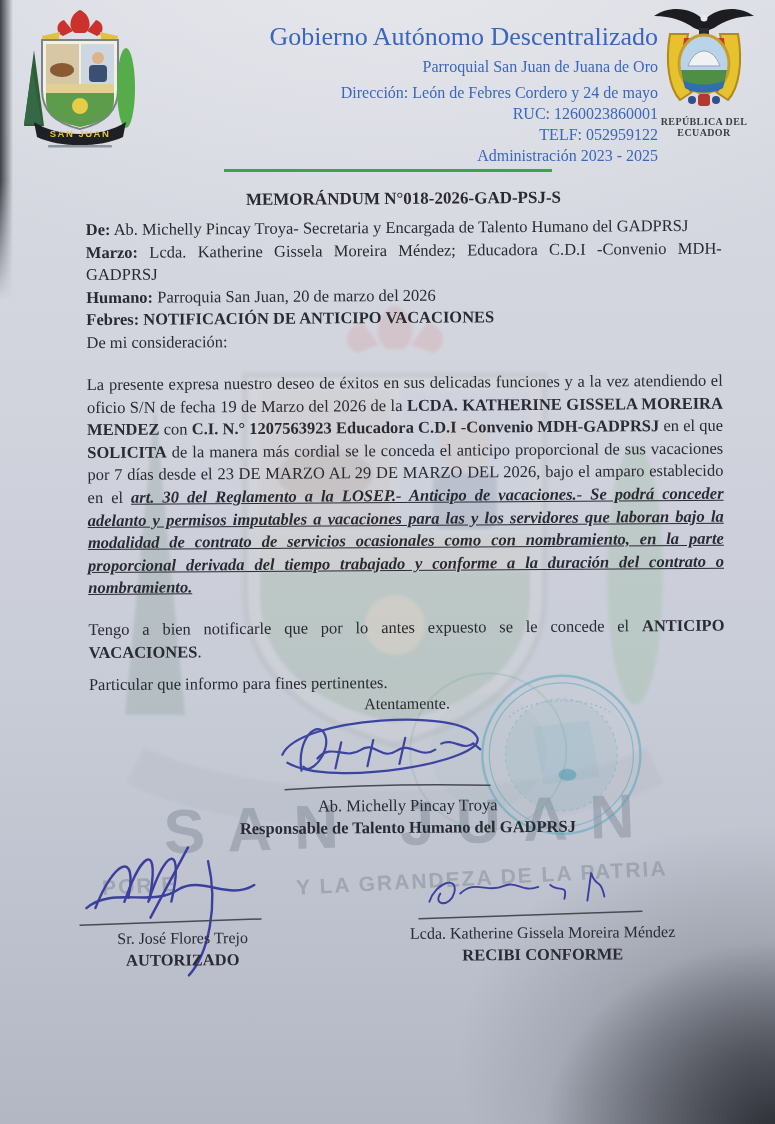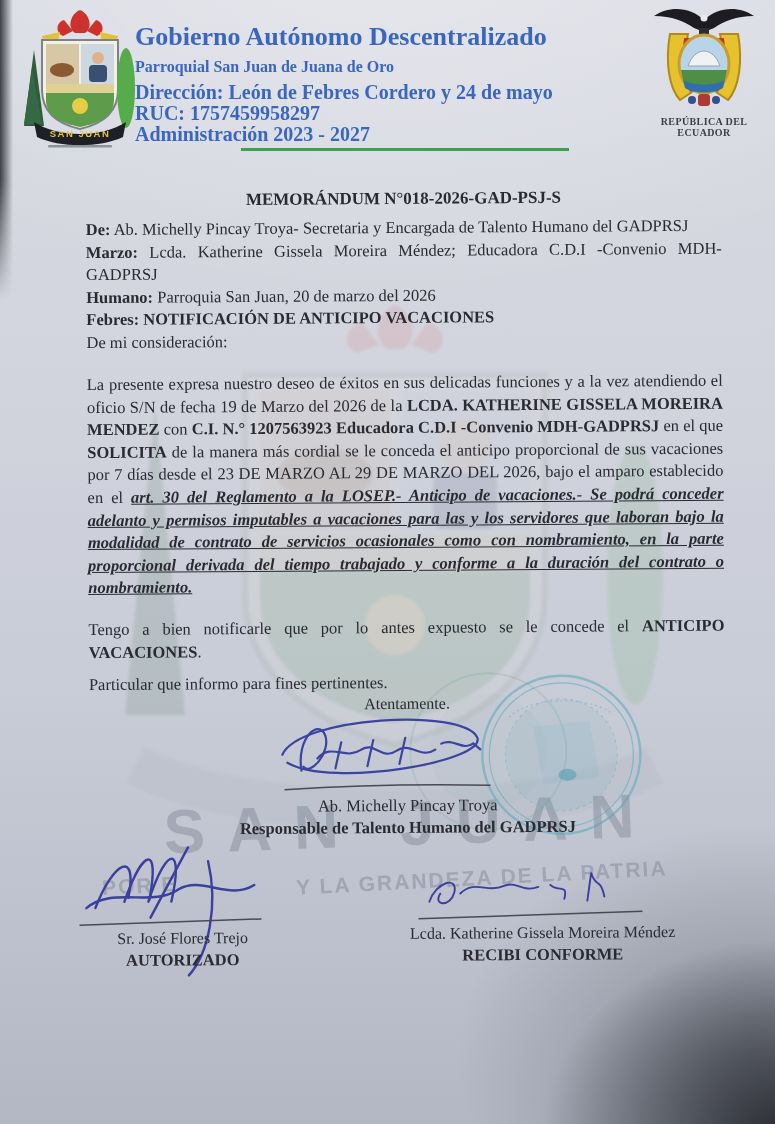--- a/index.html
+++ b/index.html
@@ -10,24 +10,24 @@
       radial-gradient(ellipse 320px 260px at 101% 101%, rgba(28,31,37,.9), rgba(28,31,37,0) 75%),
       radial-gradient(ellipse 420px 330px at 97% 94%, rgba(55,58,66,.38), rgba(55,58,66,0) 70%),
       radial-gradient(ellipse 900px 500px at 50% -5%, rgba(255,255,255,.35), rgba(255,255,255,0) 70%),
       linear-gradient(180deg,#d9dbe3 0%,#d3d5de 30%,#c8ccd7 62%,#bcc0cc 85%,#b3b7c4 100%);
   }
   .edge-left{position:absolute;left:0;top:0;width:13px;height:300px;
     background:linear-gradient(90deg,rgba(22,25,31,.8),rgba(22,25,31,0));
     -webkit-mask-image:linear-gradient(180deg,#000 60%,transparent);mask-image:linear-gradient(180deg,#000 60%,transparent);}
   .b{font-weight:bold}.i{font-style:italic}.u{text-decoration:underline}
   
-  .hdr-center{position:absolute;left:135px;top:22px;width:540px;text-align:left;color:#3a67bd;font-weight:bold;}
+  .hdr-center{position:absolute;left:118px;top:22px;width:540px;text-align:right;color:#3a67bd;font-weight:normal;}
   .hdr-l1{font-size:26px;line-height:30px;}
   .hdr-l2{font-size:16px;line-height:30px;}
-  .hdr-small{font-size:20px;line-height:21px;}
+  .hdr-small{font-size:16px;line-height:21px;}
   .hdr-rule{width:328px;margin:3px auto 0;border-bottom:3px solid #3ba24e;}
   .crest-left{position:absolute;left:20px;top:6px;}
   .coat-right{position:absolute;left:640px;top:4px;width:128px;text-align:center;}
   .coat-caption{font-family:"Liberation Serif",serif;font-size:10px;letter-spacing:.4px;color:#3c3f46;margin-top:4px;font-weight:bold;text-align:center;}
   
   .wm-crest{position:absolute;left:95px;top:295px;opacity:.13;filter:blur(1.5px);}
   .wm-banner{position:absolute;left:150px;top:788px;width:520px;text-align:center;
     font-family:"Liberation Sans",sans-serif;font-weight:bold;font-size:62px;letter-spacing:22px;
     color:rgba(104,114,128,.34);transform:rotate(-2deg);white-space:nowrap;}
   .wm-motto{position:absolute;font-family:"Liberation Sans",sans-serif;font-weight:bold;font-size:21px;
@@ -104,22 +104,23 @@
     <ellipse cx="106" cy="82" rx="9" ry="40" fill="#56ab4a"></ellipse>
     <path d="M14 116 C38 132 82 132 106 116 L103 131 C80 142 40 142 17 131 Z" fill="#1e2025"></path>
     <text x="60" y="131" font-family="Liberation Sans, sans-serif" font-size="9.5" font-weight="bold" fill="#e6c63d" text-anchor="middle" letter-spacing="1.5">SAN JUAN</text>
     <rect x="28" y="139" width="64" height="2.6" rx="1.3" fill="#8d939c"></rect>
   </svg>
 
   <div class="hdr-center">
     <div class="hdr-l1">Gobierno Autónomo Descentralizado</div>
     <div class="hdr-l2">Parroquial San Juan de Juana de Oro</div>
     <div class="hdr-small">Dirección: León de Febres Cordero y 24 de mayo</div>
-    <div class="hdr-small">RUC: 1757459958297</div>
-    <div class="hdr-small">Administración 2023 - 2027</div>
+    <div class="hdr-small">RUC: 1260023860001</div>
+    <div class="hdr-small">TELF: 052959122</div>
+    <div class="hdr-small">Administración 2023 - 2025</div>
     <div class="hdr-rule"></div>
   </div>
 
   <div class="coat-right">
     <svg width="128" height="108" viewBox="0 0 128 108">
       <path d="M64 16 C50 2 28 2 14 12 C32 12 44 17 54 24 L64 28 L74 24 C84 17 96 12 114 12 C100 2 78 2 64 16 Z" fill="#1d1d21"></path>
       <circle cx="64" cy="14" r="3.5" fill="#e9e9ec"></circle>
       <rect x="59" y="24" width="10" height="8" fill="#2a2a2f"></rect>
       <path d="M30 30 C25 58 29 84 40 96 L52 88 C44 70 44 46 48 30 Z" fill="#e7c22f" stroke="#b3891c" stroke-width="2"></path>
       <path d="M98 30 C103 58 99 84 88 96 L76 88 C84 70 84 46 80 30 Z" fill="#e7c22f" stroke="#b3891c" stroke-width="2"></path>

